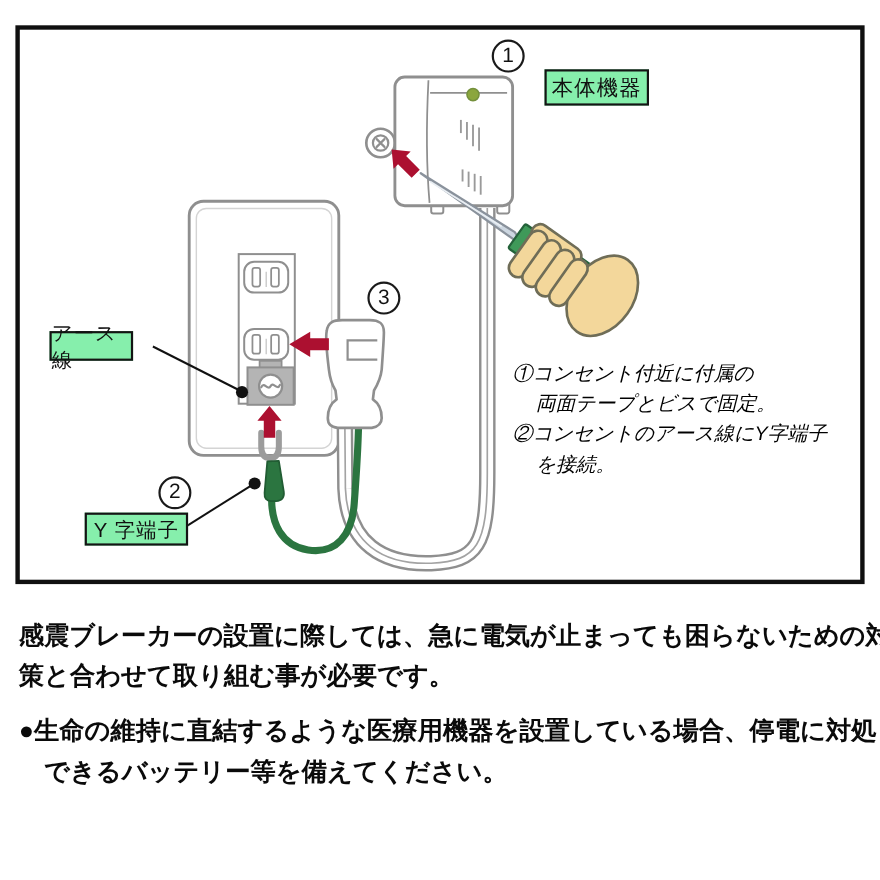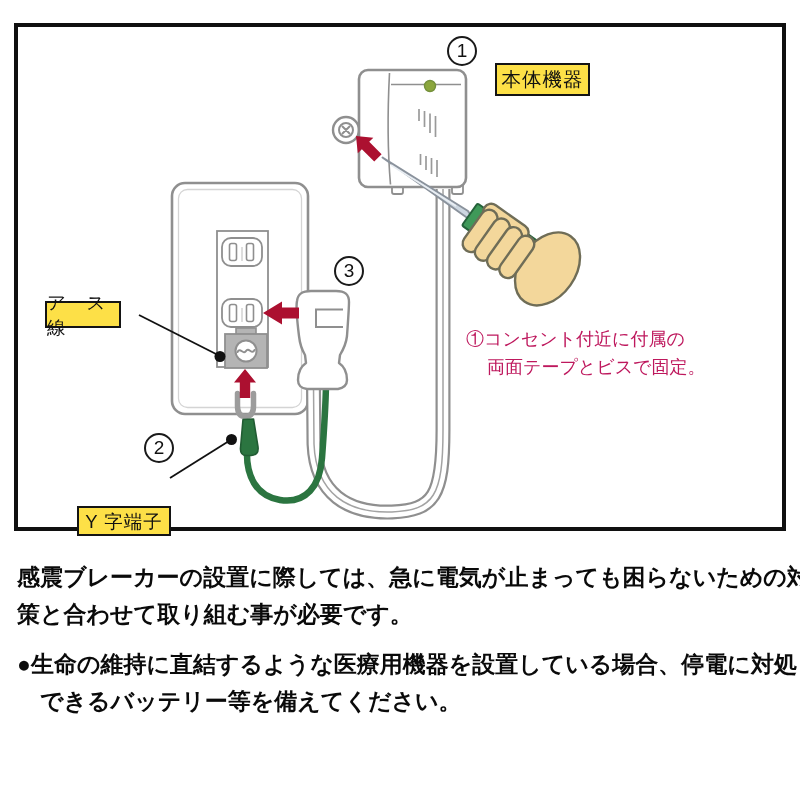--- a/index.html
+++ b/index.html
@@ -1,33 +1,33 @@
 <!DOCTYPE html>
 <html><head>
 <meta charset="utf-8">
 <style>
   html,body{margin:0;padding:0;background:#ffffff;}
   .stage{position:relative;width:800px;height:800px;background:#fff;overflow:hidden;
          font-family:"Liberation Sans",sans-serif;color:#111;}
   .frame{position:absolute;left:14px;top:23px;width:764px;height:500px;
          border:4px solid #101010;background:#fff;box-sizing:content-box;}
   svg.illu{position:absolute;left:0;top:0;}
-  .callout{position:absolute;background:#fde047;border:2px solid #141414;
+  .callout{position:absolute;background:#86efac;border:2px solid #141414;
            display:flex;align-items:center;justify-content:center;
            font-size:19px;letter-spacing:1px;color:#111;box-sizing:border-box;}
   .callout.hontai{left:495px;top:63px;width:95px;height:33px;font-size:19.5px;}
   .callout.earth{left:45px;top:301px;width:76px;height:27px;font-size:18.5px;}
-  .callout.yterm{left:77px;top:466px;width:94px;height:30px;font-size:18.5px;margin-top:40px;}
+  .callout.yterm{left:77px;top:466px;width:94px;height:30px;font-size:18.5px;}
   .circle-marker{position:absolute;width:26px;height:26px;border:2px solid #1a1a1a;
            border-radius:50%;background:#fff;display:flex;align-items:center;
            justify-content:center;font-size:19px;color:#111;}
   .marker-1{left:447px;top:36px;}
   .marker-2{left:144px;top:433px;}
   .marker-3{left:334px;top:256px;}
-  .steps{position:absolute;left:466px;top:326px;font-size:18px;line-height:27.5px;color:#be185d;}
+  .steps{position:absolute;left:466px;top:326px;font-size:18px;line-height:27.5px;color:#000000;font-style:italic;}
   .step{white-space:pre;padding-left:21px;text-indent:-21px;margin:0;}
   .note{position:absolute;left:466px;top:470px;font-size:15.5px;line-height:21.5px;
         white-space:pre;padding-left:20px;text-indent:-20px;color:#0e0e0e;}
   .body-text{position:absolute;left:4px;top:546px;font-size:23px;line-height:37px;
         font-weight:bold;color:#0a0a0a;}
   .body-text p{margin:13px;white-space:pre;}
   .body-text p.hang{padding-left:23px;text-indent:-23px;font-family:Liberation Serif, serif;}
 </style>
 </head>
 <body>
@@ -153,20 +153,22 @@
   <div class="circle-marker marker-2">2</div>
   <div class="circle-marker marker-3">3</div>
 
   <div class="callout hontai">本体機器</div>
   <div class="callout earth">アース線</div>
   <div class="callout yterm">Y 字端子</div>
 
   <div class="steps">
     <p class="step">①コンセント付近に付属の
 両面テープとビスで固定。</p>
+    <p class="step">②コンセントのアース線にY字端子
+を接続。</p>
   </div>
 
   <div class="body-text">
     <p>感震ブレーカーの設置に際しては、急に電気が止まっても困らないための対
 策と合わせて取り組む事が必要です。</p>
     <p class="hang">●生命の維持に直結するような医療用機器を設置している場合、停電に対処
 できるバッテリー等を備えてください。</p>
   </div>
 
 </div>

